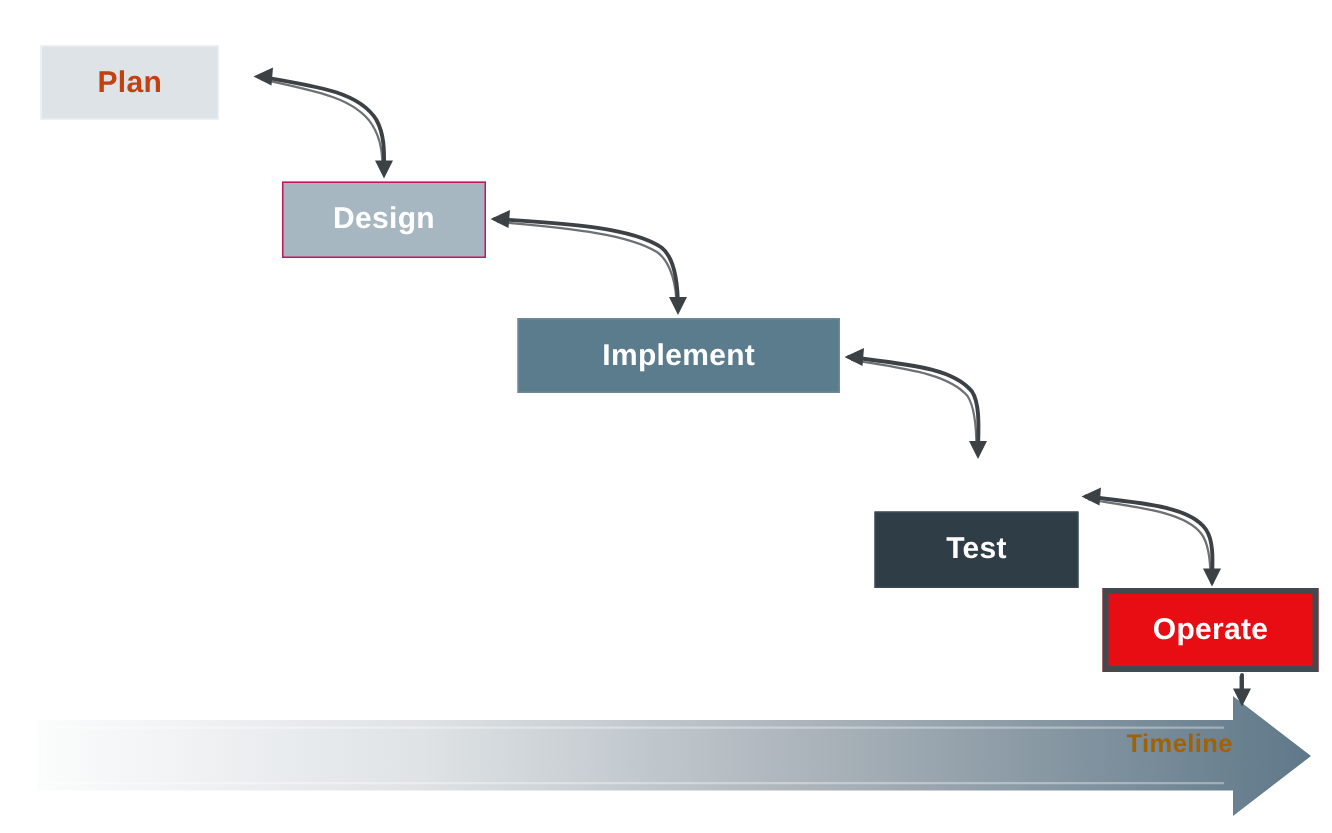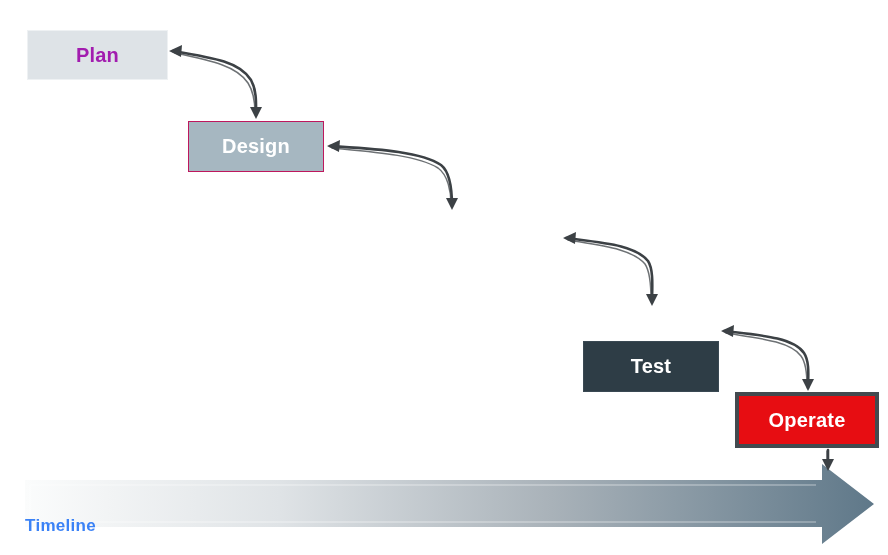--- a/index.html
+++ b/index.html
@@ -4,29 +4,29 @@
 <style>
   html,body{margin:0;padding:0;background:#ffffff;}
   #canvas{
     position:relative;width:888px;height:555px;background:#ffffff;overflow:hidden;
     font-family:"Liberation Sans",sans-serif;
   }
   .phase{
     position:absolute;display:flex;align-items:center;justify-content:center;
     font-weight:bold;font-size:20px;letter-spacing:.2px;box-sizing:border-box;
   }
-  #phase-plan      {left:27px; top:30px; width:141px;height:50px;background:#dee3e7;border:1px solid #eef1f3;color:#a21caf;}
+  #phase-plan      {left:27px; top:30px; width:119px;height:50px;background:#dee3e7;border:1px solid #eef1f3;color:#c2410c;}
   #phase-design    {left:188px;top:121px;width:136px;height:51px;background:#a6b7c1;border:1px solid #be185d;color:#ffffff;}
   #phase-implement {left:345px;top:212px;width:215px;height:50px;background:#5b7c8d;border:1px solid #6c8a99;color:#ffffff;}
   #phase-test      {left:583px;top:307px;width:136px;height:51px;background:#2e3d46;border:1px solid #3a4953;color:#ffffff;margin-top:34px;}
   #phase-operate   {left:735px;top:392px;width:144px;height:56px;background:#e70d12;border:4px solid #434a4f;color:#ffffff;}
   #connector-layer{position:absolute;left:0;top:0;width:888px;height:555px;}
   #timeline-label{
-    position:absolute;left:25px;top:516px;width:797px;text-align:left;
-    color:#3b82f6;font-weight:bold;font-size:17px;letter-spacing:.3px;
+    position:absolute;left:25px;top:486px;width:797px;text-align:right;
+    color:#a16207;font-weight:bold;font-size:17px;letter-spacing:.3px;
   }
 </style>
 </head>
 <body>
 
 <div id="canvas">
 
   <svg id="connector-layer" width="888" height="555" viewBox="0 0 888 555" xmlns="http://www.w3.org/2000/svg">
     <defs>
       <linearGradient id="tl-grad" gradientUnits="userSpaceOnUse" x1="25" y1="0" x2="874" y2="0">
@@ -74,20 +74,23 @@
       </g>
     </g>
   </svg>
 
   <div class="phase" id="phase-plan">
     <span>Plan</span>
   </div>
   <div class="phase" id="phase-design">
     <span>Design</span>
   </div>
+  <div class="phase" id="phase-implement">
+    <span>Implement</span>
+  </div>
   <div class="phase" id="phase-test">
     <span>Test</span>
   </div>
   <div class="phase" id="phase-operate">
     <span>Operate</span>
   </div>
 
   <div id="timeline-label">Timeline</div>
 
 </div>

